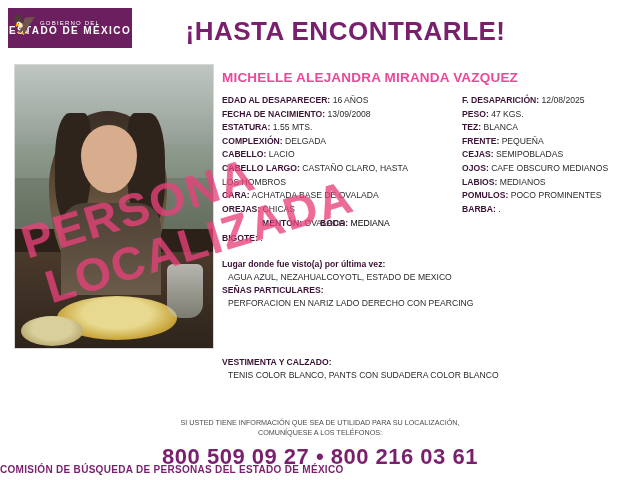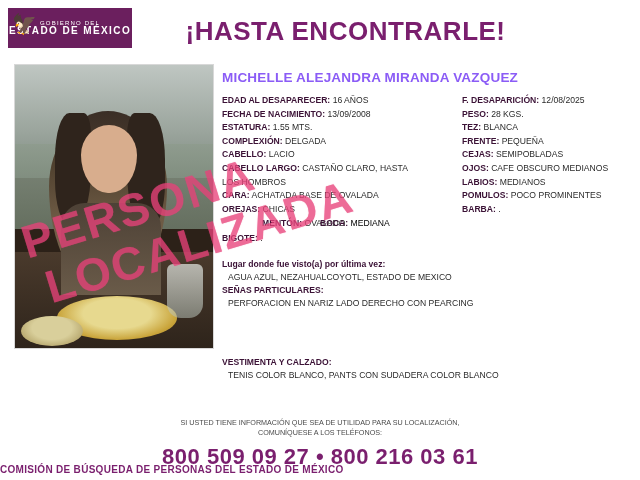--- a/index.html
+++ b/index.html
@@ -130,21 +130,21 @@
     border-radius: 6px 6px 14px 14px;
     background: linear-gradient(180deg, rgba(230,235,230,.7), rgba(180,190,180,.55));
   }
 
   
   .name {
     position: absolute;
     left: 222px; top: 70px;
     font-size: 13.5px;
     font-weight: bold;
-    color: #8b5cf6;
+    color: #ec4899;
     letter-spacing: .2px;
   }
   .fields {
     position: absolute;
     left: 222px; top: 94px;
     width: 200px;
     font-size: 8.6px;
     color: #2a2a2a;
     line-height: 13.6px;
   }
@@ -277,21 +277,21 @@
     <span class="lbl">BOCA:</span>
     <span>MEDIANA</span>
   </div>
   <div class="block" style="top:232px;">
     <span class="lbl" style="display:inline;">BIGOTE:</span>
     <span>.</span>
   </div>
 
   <div class="fields2">
     <div><span class="lbl">F. DESAPARICIÓN:</span> <span>12/08/2025</span></div>
-    <div><span class="lbl">PESO:</span> <span>28 KGS.</span></div>
+    <div><span class="lbl">PESO:</span> <span>47 KGS.</span></div>
     <div><span class="lbl">TEZ:</span> <span>BLANCA</span></div>
     <div><span class="lbl">FRENTE:</span> <span>PEQUEÑA</span></div>
     <div><span class="lbl">CEJAS:</span> <span>SEMIPOBLADAS</span></div>
     <div><span class="lbl">OJOS:</span> <span>CAFE OBSCURO MEDIANOS</span></div>
     <div><span class="lbl">LABIOS:</span> <span>MEDIANOS</span></div>
     <div><span class="lbl">POMULOS:</span> <span>POCO PROMINENTES</span></div>
     <div><span class="lbl">BARBA:</span> <span>.</span></div>
   </div>
 
   <div class="block" id="block-lugar">

